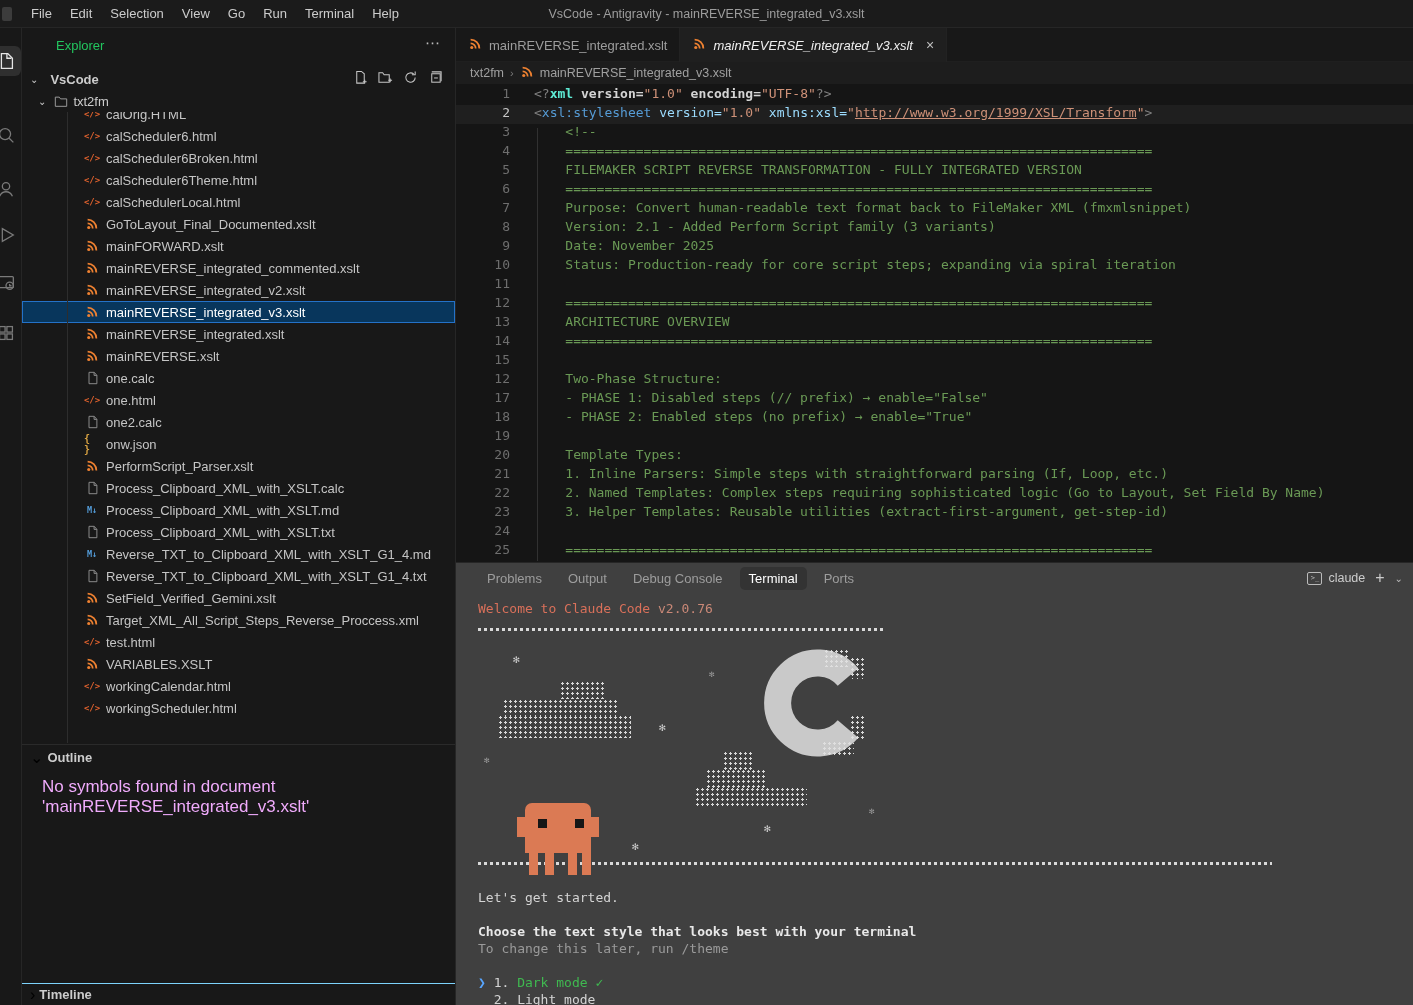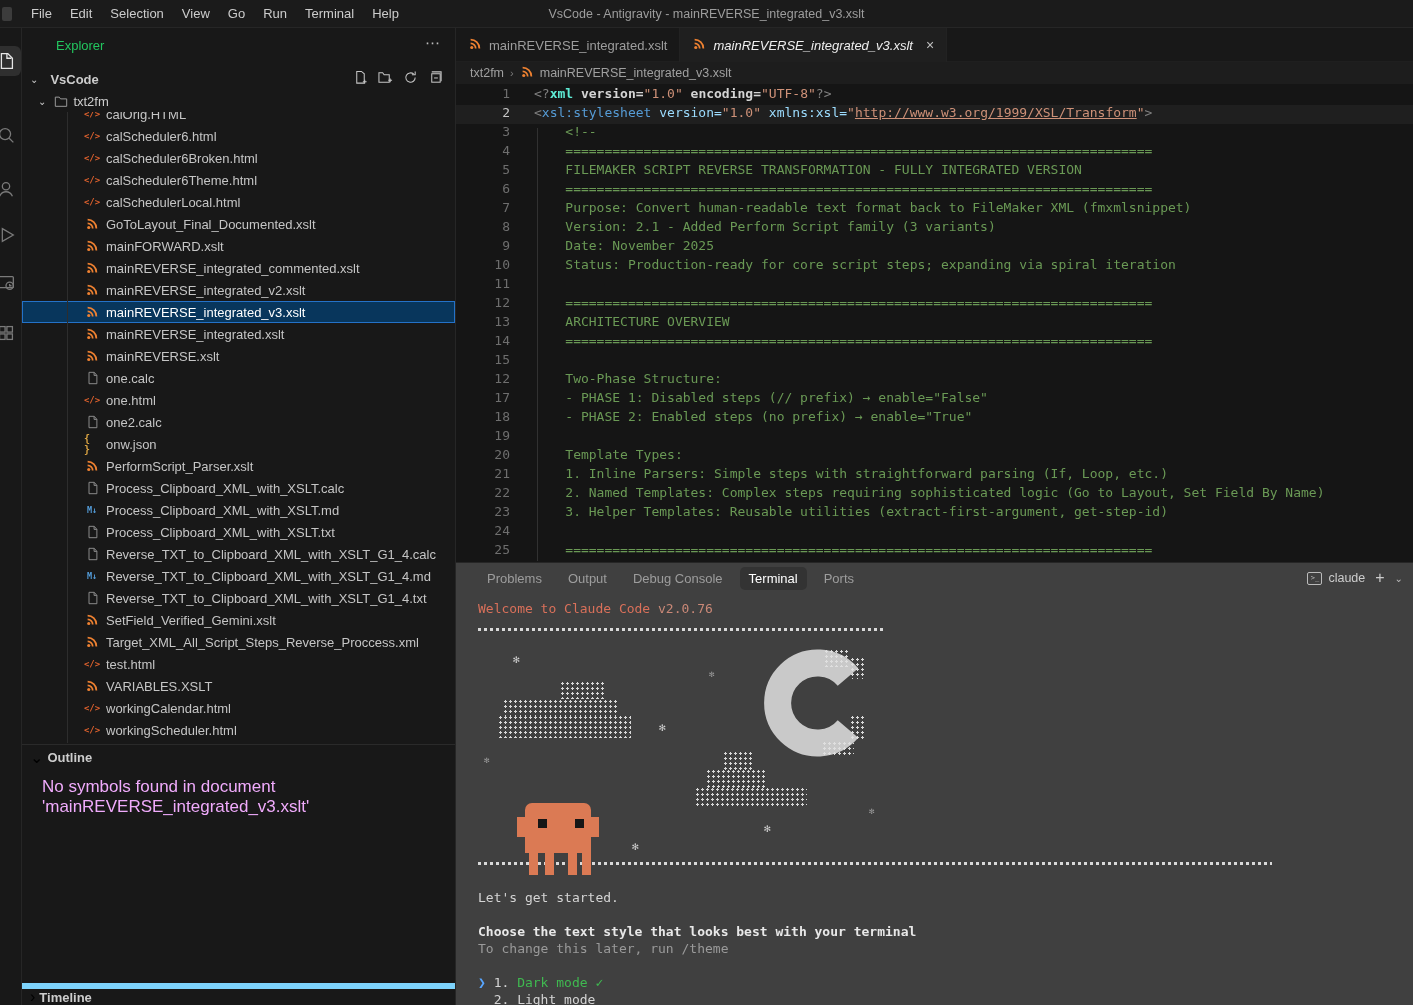--- a/index.html
+++ b/index.html
@@ -46,21 +46,21 @@
   .tree-row.selected .fname { color:#ffffff; }
   .indent-guide { position:absolute; left:45px; top:75px; width:1px; height:640px; background:#2d2d2d; z-index:2; }
   .fi-html { color:#e0622e; font-size:9px; font-weight:700; font-family:"DejaVu Sans Mono",monospace; }
   .fi-json { color:#d9a343; font-size:10px; font-weight:700; font-family:"DejaVu Sans Mono",monospace; }
   .fi-md { color:#529ad6; font-size:8.5px; font-weight:700; font-family:"DejaVu Sans Mono",monospace; }
   .sb-outline { position:absolute; left:0; top:716px; width:100%; border-top:1px solid #2a2a2a; }
   .sb-outline .hd { display:flex; align-items:center; padding-left:8px; height:24px; }
   .sb-outline .hd .lbl { color:#cccccc; font-size:13px; font-weight:700; margin-left:4px; }
   .sb-outline .msg { color:#f0abfc; font-size:17px; padding:8px 0 0 20px; }
   .sb-timeline { position:absolute; left:0; top:955px; width:100%; height:22px;
-    border-top:6px solid #7dd3fc; display:flex; align-items:center; padding-left:8px; }
+    border-top:1px solid #7dd3fc; display:flex; align-items:center; padding-left:8px; }
   .sb-timeline .lbl { color:#cccccc; font-size:13px; font-weight:700; margin-left:4px; }
 
   
   .editor-col { position:absolute; left:456px; top:28px; width:957px; height:977px; background:#151515; }
   .tabbar { position:absolute; left:0; top:0; width:100%; height:34px; background:#181818;
     display:flex; border-bottom:1px solid #1f1f1f; }
   .tab { display:flex; align-items:center; gap:7px; padding:0 12px; height:34px;
     border-right:1px solid #222222; font-size:13px; color:#9d9d9d; }
   .tab.active { background:#1f1f1f; color:#eeeeee; font-style:italic; }
   .tab .close { font-style:normal; color:#c0c0c0; font-size:14px; margin-left:6px; }
@@ -359,29 +359,20 @@
           <span class="fico">
             <svg width="13" height="14" viewBox="0 0 14 16">
               <path d="M3 1.5h6L12 5v9.5H3z" stroke="#8f8f8f" stroke-width="1.1" fill="none"></path>
               <path d="M8.8 1.8V5H12" stroke="#8f8f8f" stroke-width="1.1" fill="none"></path>
             </svg>
           </span>
           <span class="fname">Process_Clipboard_XML_with_XSLT.txt</span>
         </div>
         <div class="tree-row">
           <span class="fico">
-            <svg width="13" height="14" viewBox="0 0 14 16">
-              <path d="M3 1.5h6L12 5v9.5H3z" stroke="#8f8f8f" stroke-width="1.1" fill="none"></path>
-              <path d="M8.8 1.8V5H12" stroke="#8f8f8f" stroke-width="1.1" fill="none"></path>
-            </svg>
-          </span>
-          <span class="fname">Reverse_TXT_to_Clipboard_XML_with_XSLT_G1_4.calc</span>
-        </div>
-        <div class="tree-row">
-          <span class="fico">
             <span class="fi-md">M↓</span>
           </span>
           <span class="fname">Reverse_TXT_to_Clipboard_XML_with_XSLT_G1_4.md</span>
         </div>
         <div class="tree-row">
           <span class="fico">
             <svg width="13" height="14" viewBox="0 0 14 16">
               <path d="M3 1.5h6L12 5v9.5H3z" stroke="#8f8f8f" stroke-width="1.1" fill="none"></path>
               <path d="M8.8 1.8V5H12" stroke="#8f8f8f" stroke-width="1.1" fill="none"></path>
             </svg>

